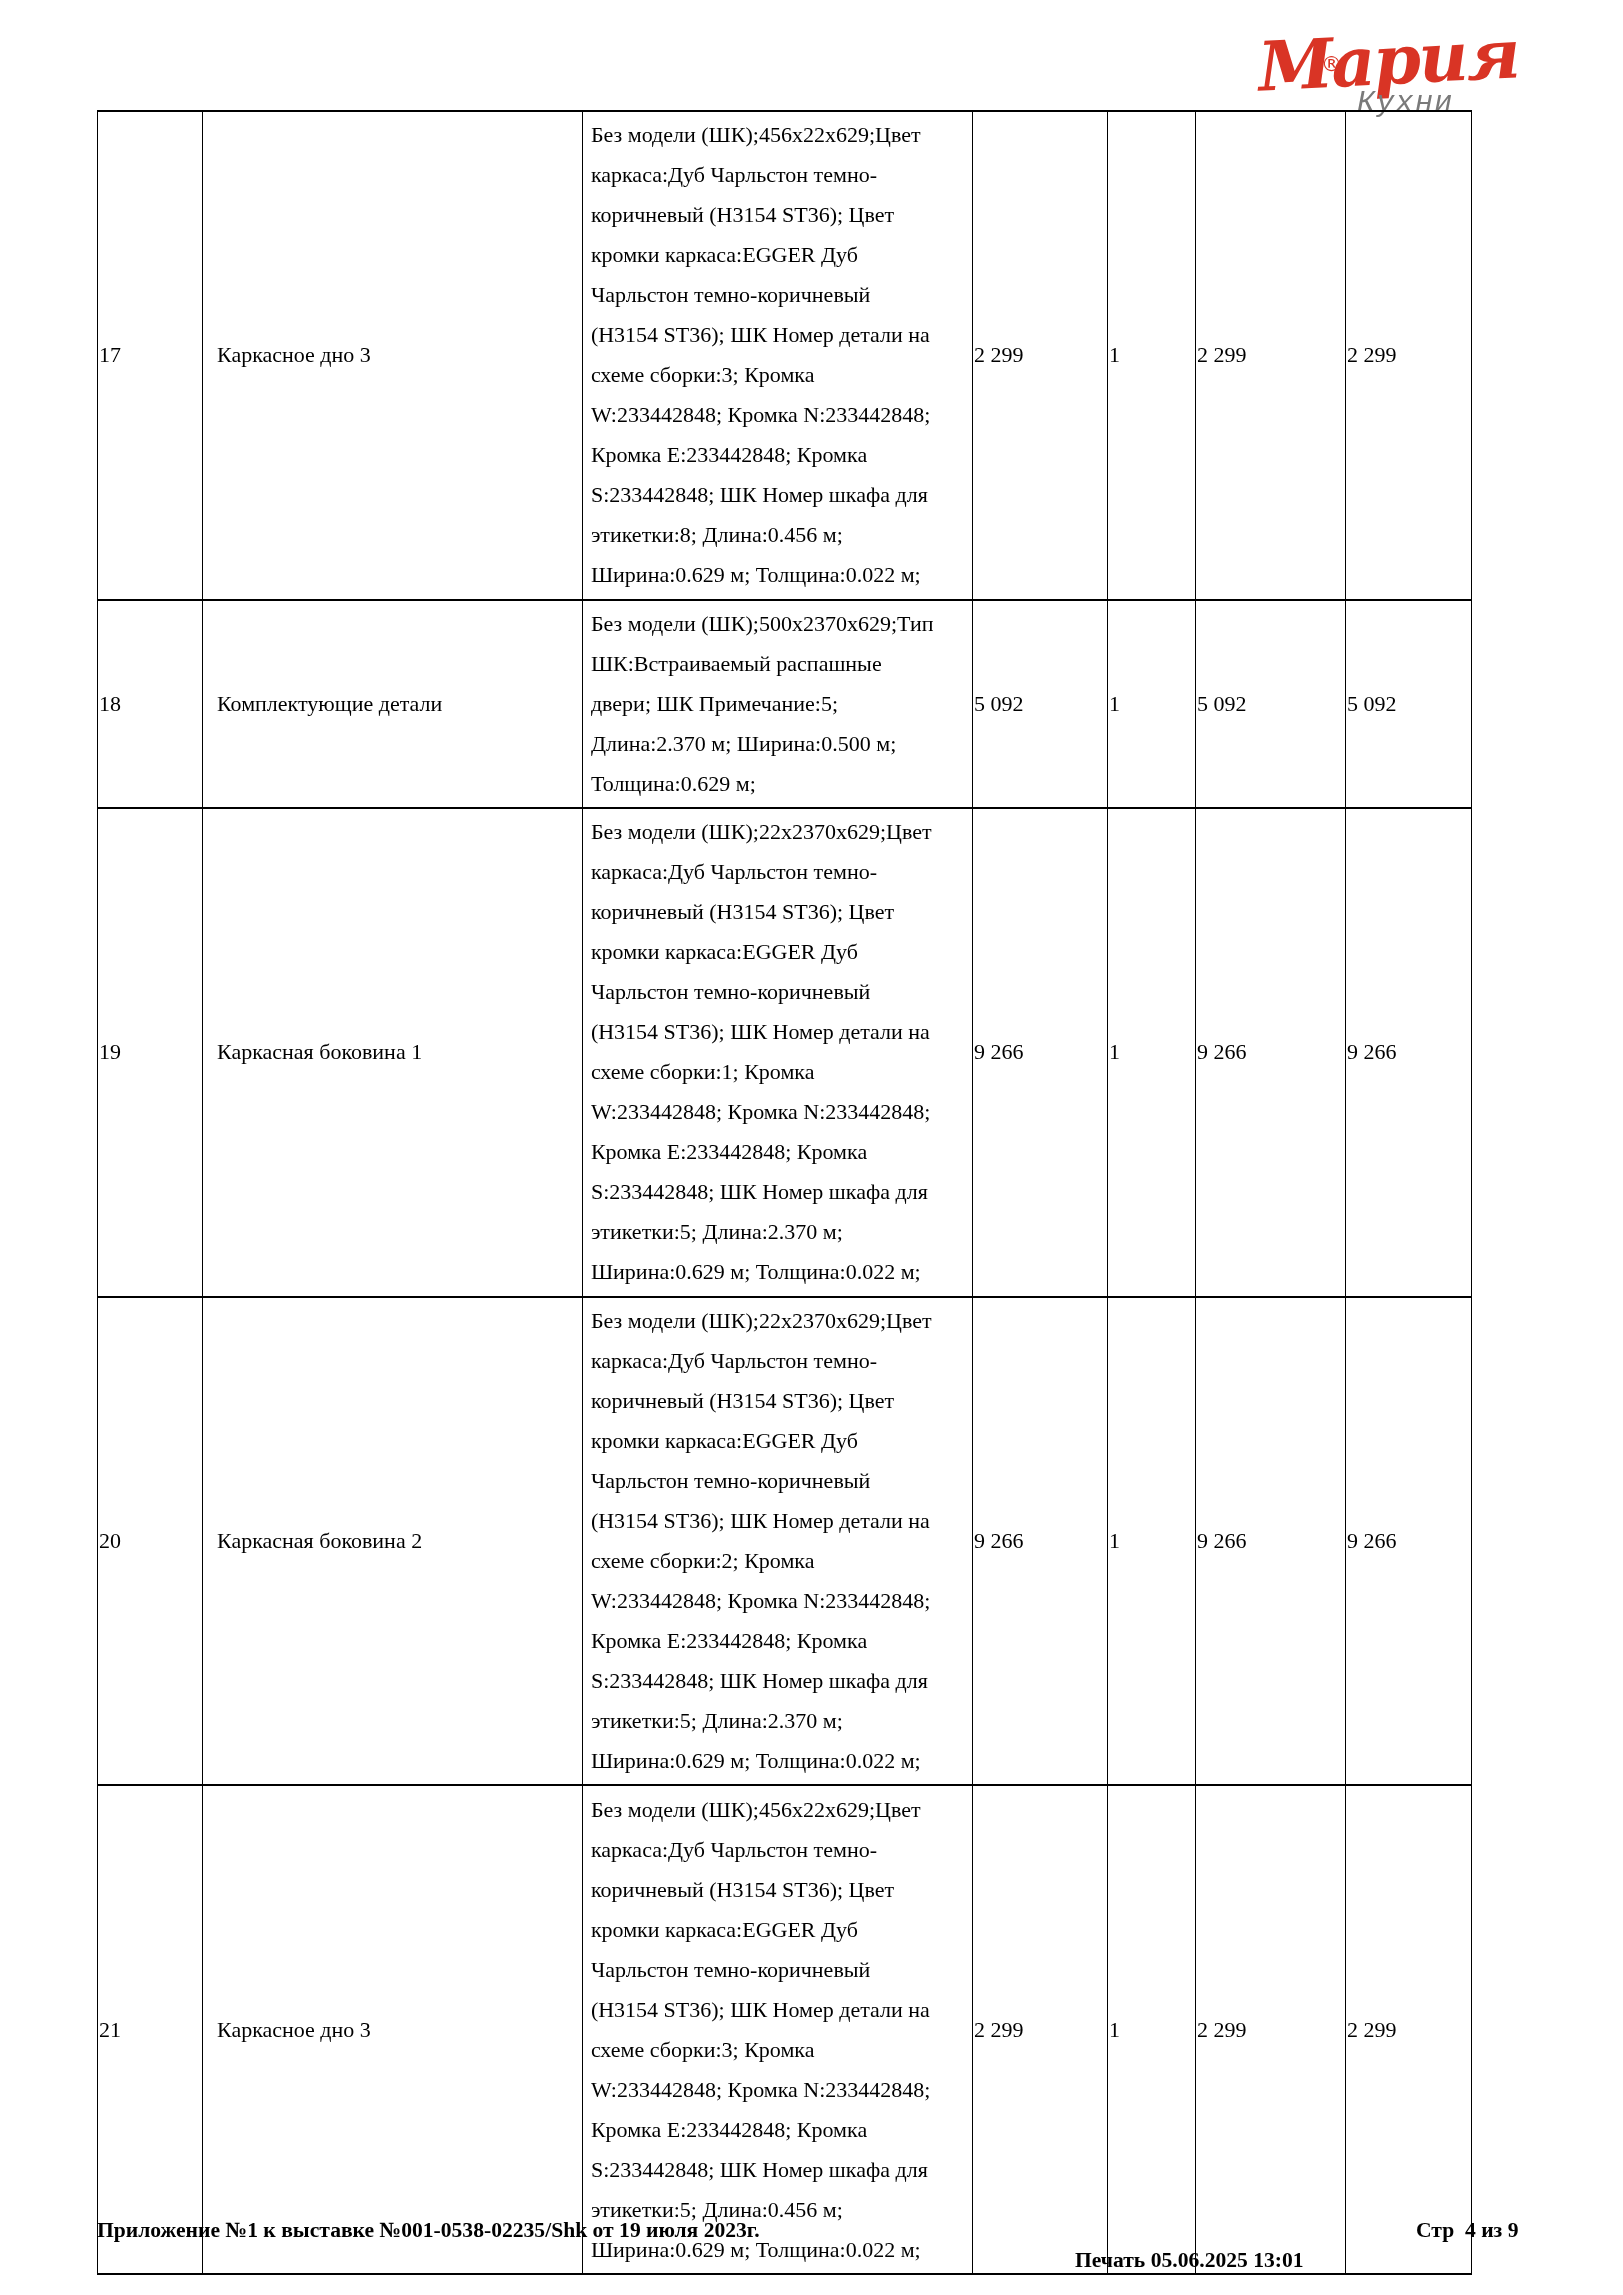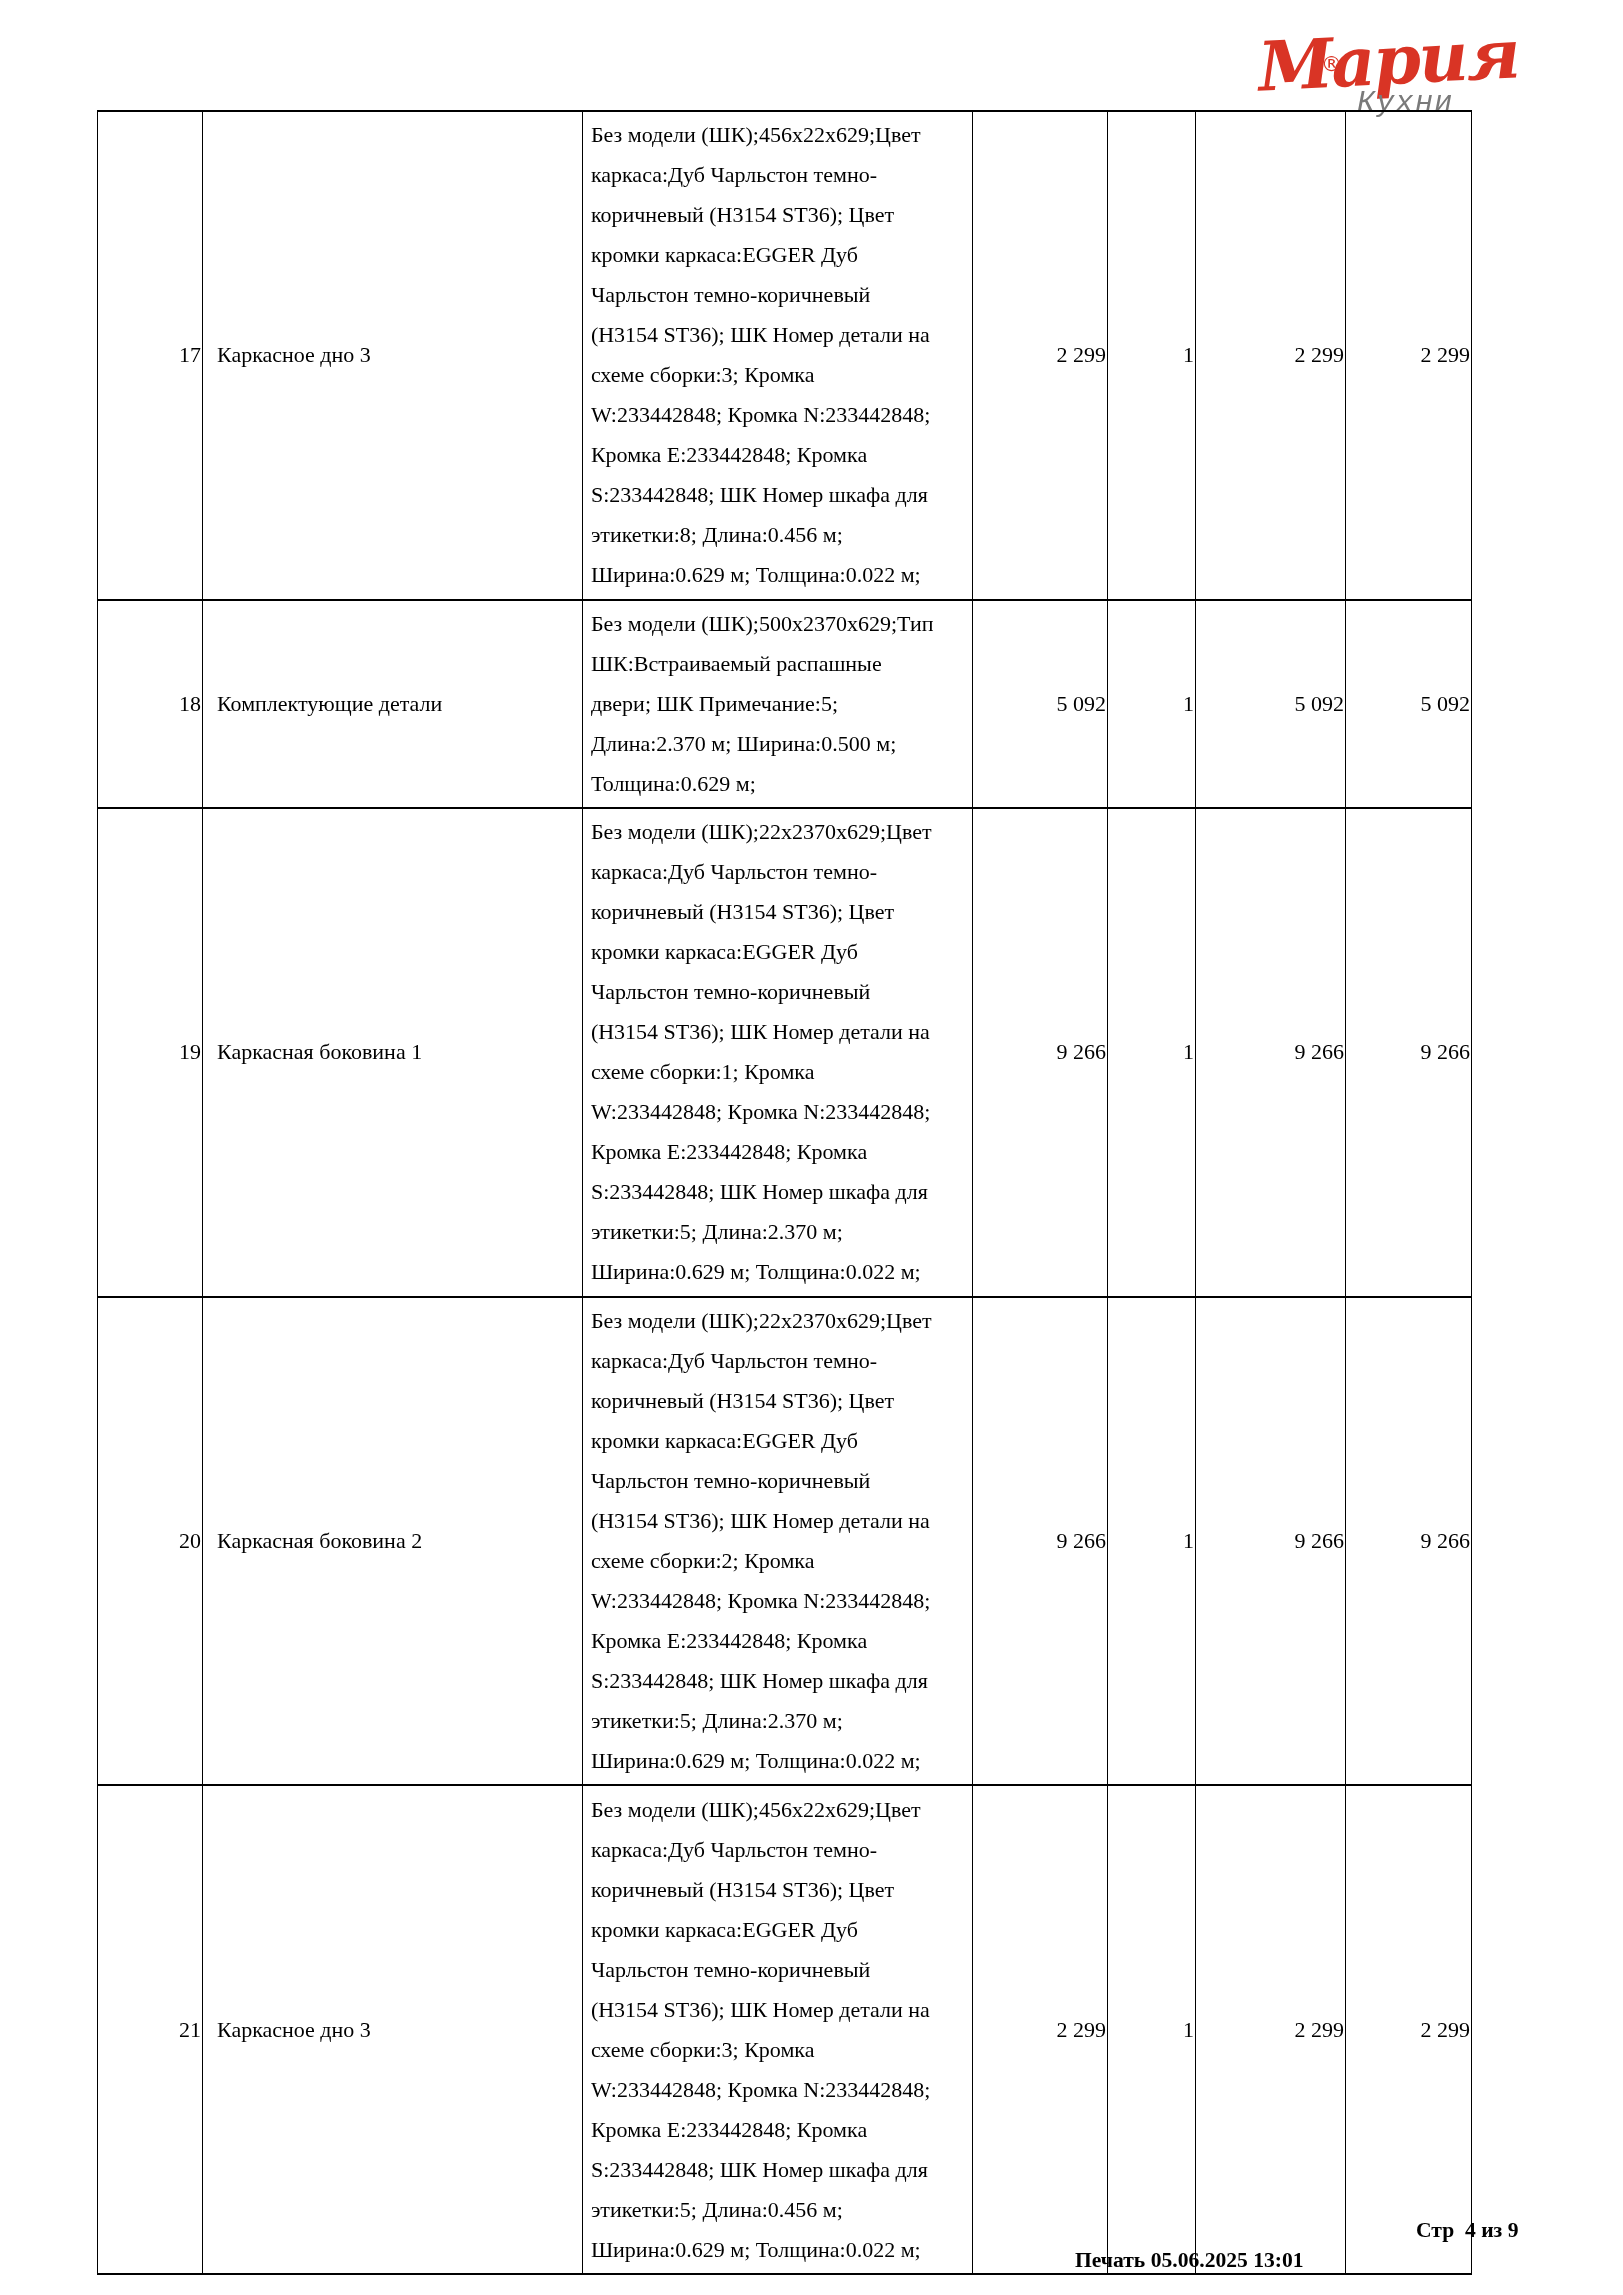--- a/index.html
+++ b/index.html
@@ -73,21 +73,21 @@
     overflow: hidden;
   }
   .col-num   { width: 105px; }
   .col-name  { width: 380px; }
   .col-desc  { width: 390px; }
   .col-price { width: 135px; }
   .col-qty   { width: 88px; }
   .col-sum   { width: 150px; }
   .col-total { width: 126px; }
 
-  td.c-num, td.c-price, td.c-qty, td.c-sum, td.c-total { text-align: right; }
+  td.c-num, td.c-price, td.c-qty, td.c-sum, td.c-total { text-align: left; }
   td.c-name { padding-left: 14px; padding-right: 5.2px; }
   td.c-desc {
     vertical-align: top;
     text-align: left;
     padding: 3.3px 30px 3.3px 7.9px;
     line-height: 40px;
   }
   tbody tr:nth-child(1) { height: 425px; }
   tbody tr:nth-child(2) { height: 169px; }
   tbody tr:nth-child(3) { height: 425px; }
@@ -173,17 +173,18 @@
       <td class="c-name">Каркасное дно 3</td>
       <td class="c-desc">Без модели (ШК);456х22х629;Цвет каркаса:Дуб Чарльстон темно-коричневый (H3154 ST36); Цвет кромки каркаса:EGGER Дуб Чарльстон темно-коричневый (H3154 ST36); ШК Номер детали на схеме сборки:3; Кромка W:233442848; Кромка N:233442848; Кромка E:233442848; Кромка S:233442848; ШК Номер шкафа для этикетки:5; Длина:0.456 м; Ширина:0.629 м; Толщина:0.022 м;</td>
       <td class="c-price">2 299</td>
       <td class="c-qty">1</td>
       <td class="c-sum">2 299</td>
       <td class="c-total">2 299</td>
     </tr>
   </tbody>
   </table>
 
+  <div class="f-left">Приложение №1 к выставке №001-0538-02235/Shk от 19 июля 2023г.</div>
   <div class="f-print">Печать 05.06.2025 13:01</div>
   <div class="f-page">Стр  4 из 9</div>
 
 </div>
 
 
 </body></html>

